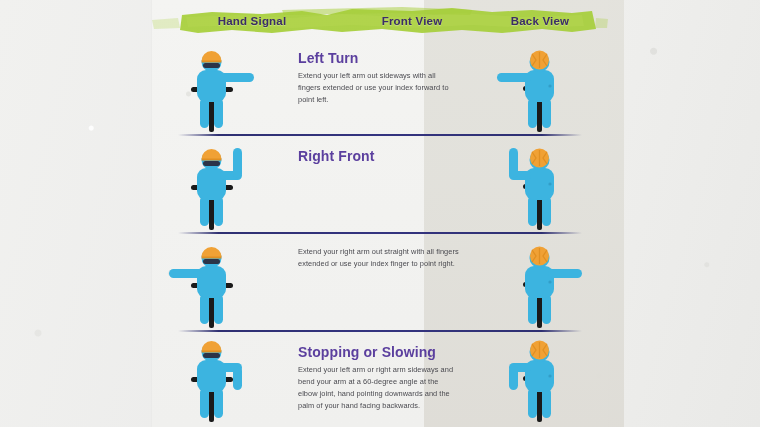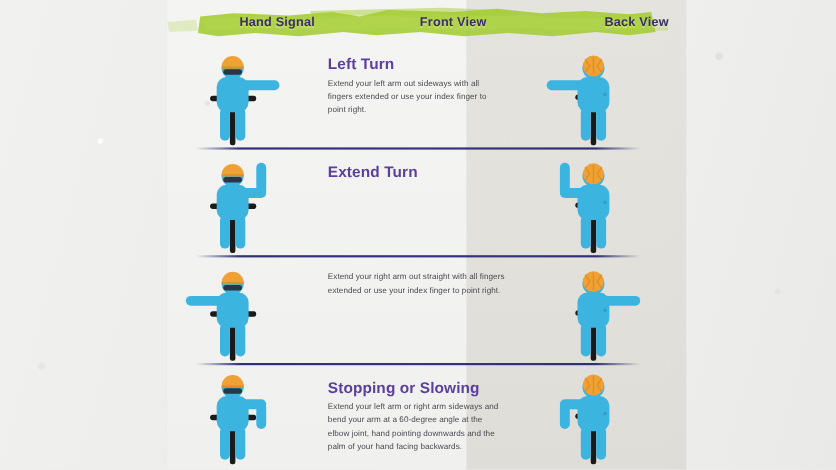--- a/index.html
+++ b/index.html
@@ -54,21 +54,21 @@
   .hdr-cell{
     color:#3b2d66;
     font-weight:bold;
     font-size:11.5px;
     letter-spacing:.2px;
     text-align:center;
     text-shadow:0 1px 0 rgba(255,255,255,.25);
   }
   .hdr-left{ width:120px; }
   .hdr-mid{ width:200px; }
-  .hdr-right{ width:136px;text-align:right; }
+  .hdr-right{ width:136px; }
 
   .rows{ position:absolute; left:152px; top:36px; width:456px; }
   .row{ position:relative; height:98px; display:flex; }
   .row.r4{ height:94px; }
   .divider{
     position:absolute; left:26px; top:0; width:404px; height:2px;
     background:linear-gradient(90deg,rgba(45,45,110,0) 0%,#2f3072 10%,#343480 50%,#2f3072 90%,rgba(45,45,110,0) 100%);
   }
   .col-front{ width:120px; position:relative; }
   .col-text{ width:200px; position:relative; padding:14px 12px 0 26px; }
@@ -136,21 +136,21 @@
           <rect x="56" y="33" width="34" height="9" rx="4.5" fill="#3cb4e0"></rect>
           <circle cx="47.5" cy="22" r="10" fill="#3cb4e0"></circle>
           <path d="M37.5,21 A10,10 0 0 1 57.5,21 Z" fill="#f0a135"></path>
           <path d="M37.6,20.5 L57.4,20.5 L57.4,22.5 L37.6,22.5 Z" fill="#e08f22"></path>
           <rect x="39" y="23" width="17" height="5" rx="2.5" fill="#2b3448"></rect>
         </svg>
       </div>
     </div>
     <div class="col-text">
       <div class="sig-title">Left Turn</div>
-      <div class="sig-desc">Extend your left arm out sideways with all fingers extended or use your index finger to point right.</div>
+      <div class="sig-desc">Extend your left arm out sideways with all fingers extended or use your index forward to point left.</div>
     </div>
     <div class="col-back">
       <div class="cyclist">
         <svg width="96" height="96" viewBox="0 0 96 96">
           <rect x="45" y="48" width="5" height="44" rx="2" fill="#1a1a1a"></rect>
           <rect x="31" y="46" width="12" height="5" rx="2.5" fill="#1a1a1a"></rect>
           <rect x="36" y="58" width="9" height="30" rx="4.5" fill="#3cb4e0"></rect>
           <rect x="50" y="58" width="9" height="30" rx="4.5" fill="#3cb4e0"></rect>
           <rect x="33" y="30" width="29" height="32" rx="9" fill="#3cb4e0"></rect>
           <rect x="5" y="33" width="34" height="9" rx="4.5" fill="#3cb4e0"></rect>
@@ -177,21 +177,21 @@
           <rect x="56" y="33" width="22" height="9" rx="4.5" fill="#3cb4e0"></rect>
           <rect x="69" y="10" width="9" height="30" rx="4.5" fill="#3cb4e0"></rect>
           <circle cx="47.5" cy="22" r="10" fill="#3cb4e0"></circle>
           <path d="M37.5,21 A10,10 0 0 1 57.5,21 Z" fill="#f0a135"></path>
           <path d="M37.6,20.5 L57.4,20.5 L57.4,22.5 L37.6,22.5 Z" fill="#e08f22"></path>
           <rect x="39" y="23" width="17" height="5" rx="2.5" fill="#2b3448"></rect>
         </svg>
       </div>
     </div>
     <div class="col-text">
-      <div class="sig-title">Extend Turn</div>
+      <div class="sig-title">Right Front</div>
     </div>
     <div class="col-back">
       <div class="cyclist">
         <svg width="96" height="96" viewBox="0 0 96 96">
           <rect x="45" y="48" width="5" height="44" rx="2" fill="#1a1a1a"></rect>
           <rect x="31" y="46" width="12" height="5" rx="2.5" fill="#1a1a1a"></rect>
           <rect x="36" y="58" width="9" height="30" rx="4.5" fill="#3cb4e0"></rect>
           <rect x="50" y="58" width="9" height="30" rx="4.5" fill="#3cb4e0"></rect>
           <rect x="33" y="30" width="29" height="32" rx="9" fill="#3cb4e0"></rect>
           <rect x="17" y="33" width="22" height="9" rx="4.5" fill="#3cb4e0"></rect>

